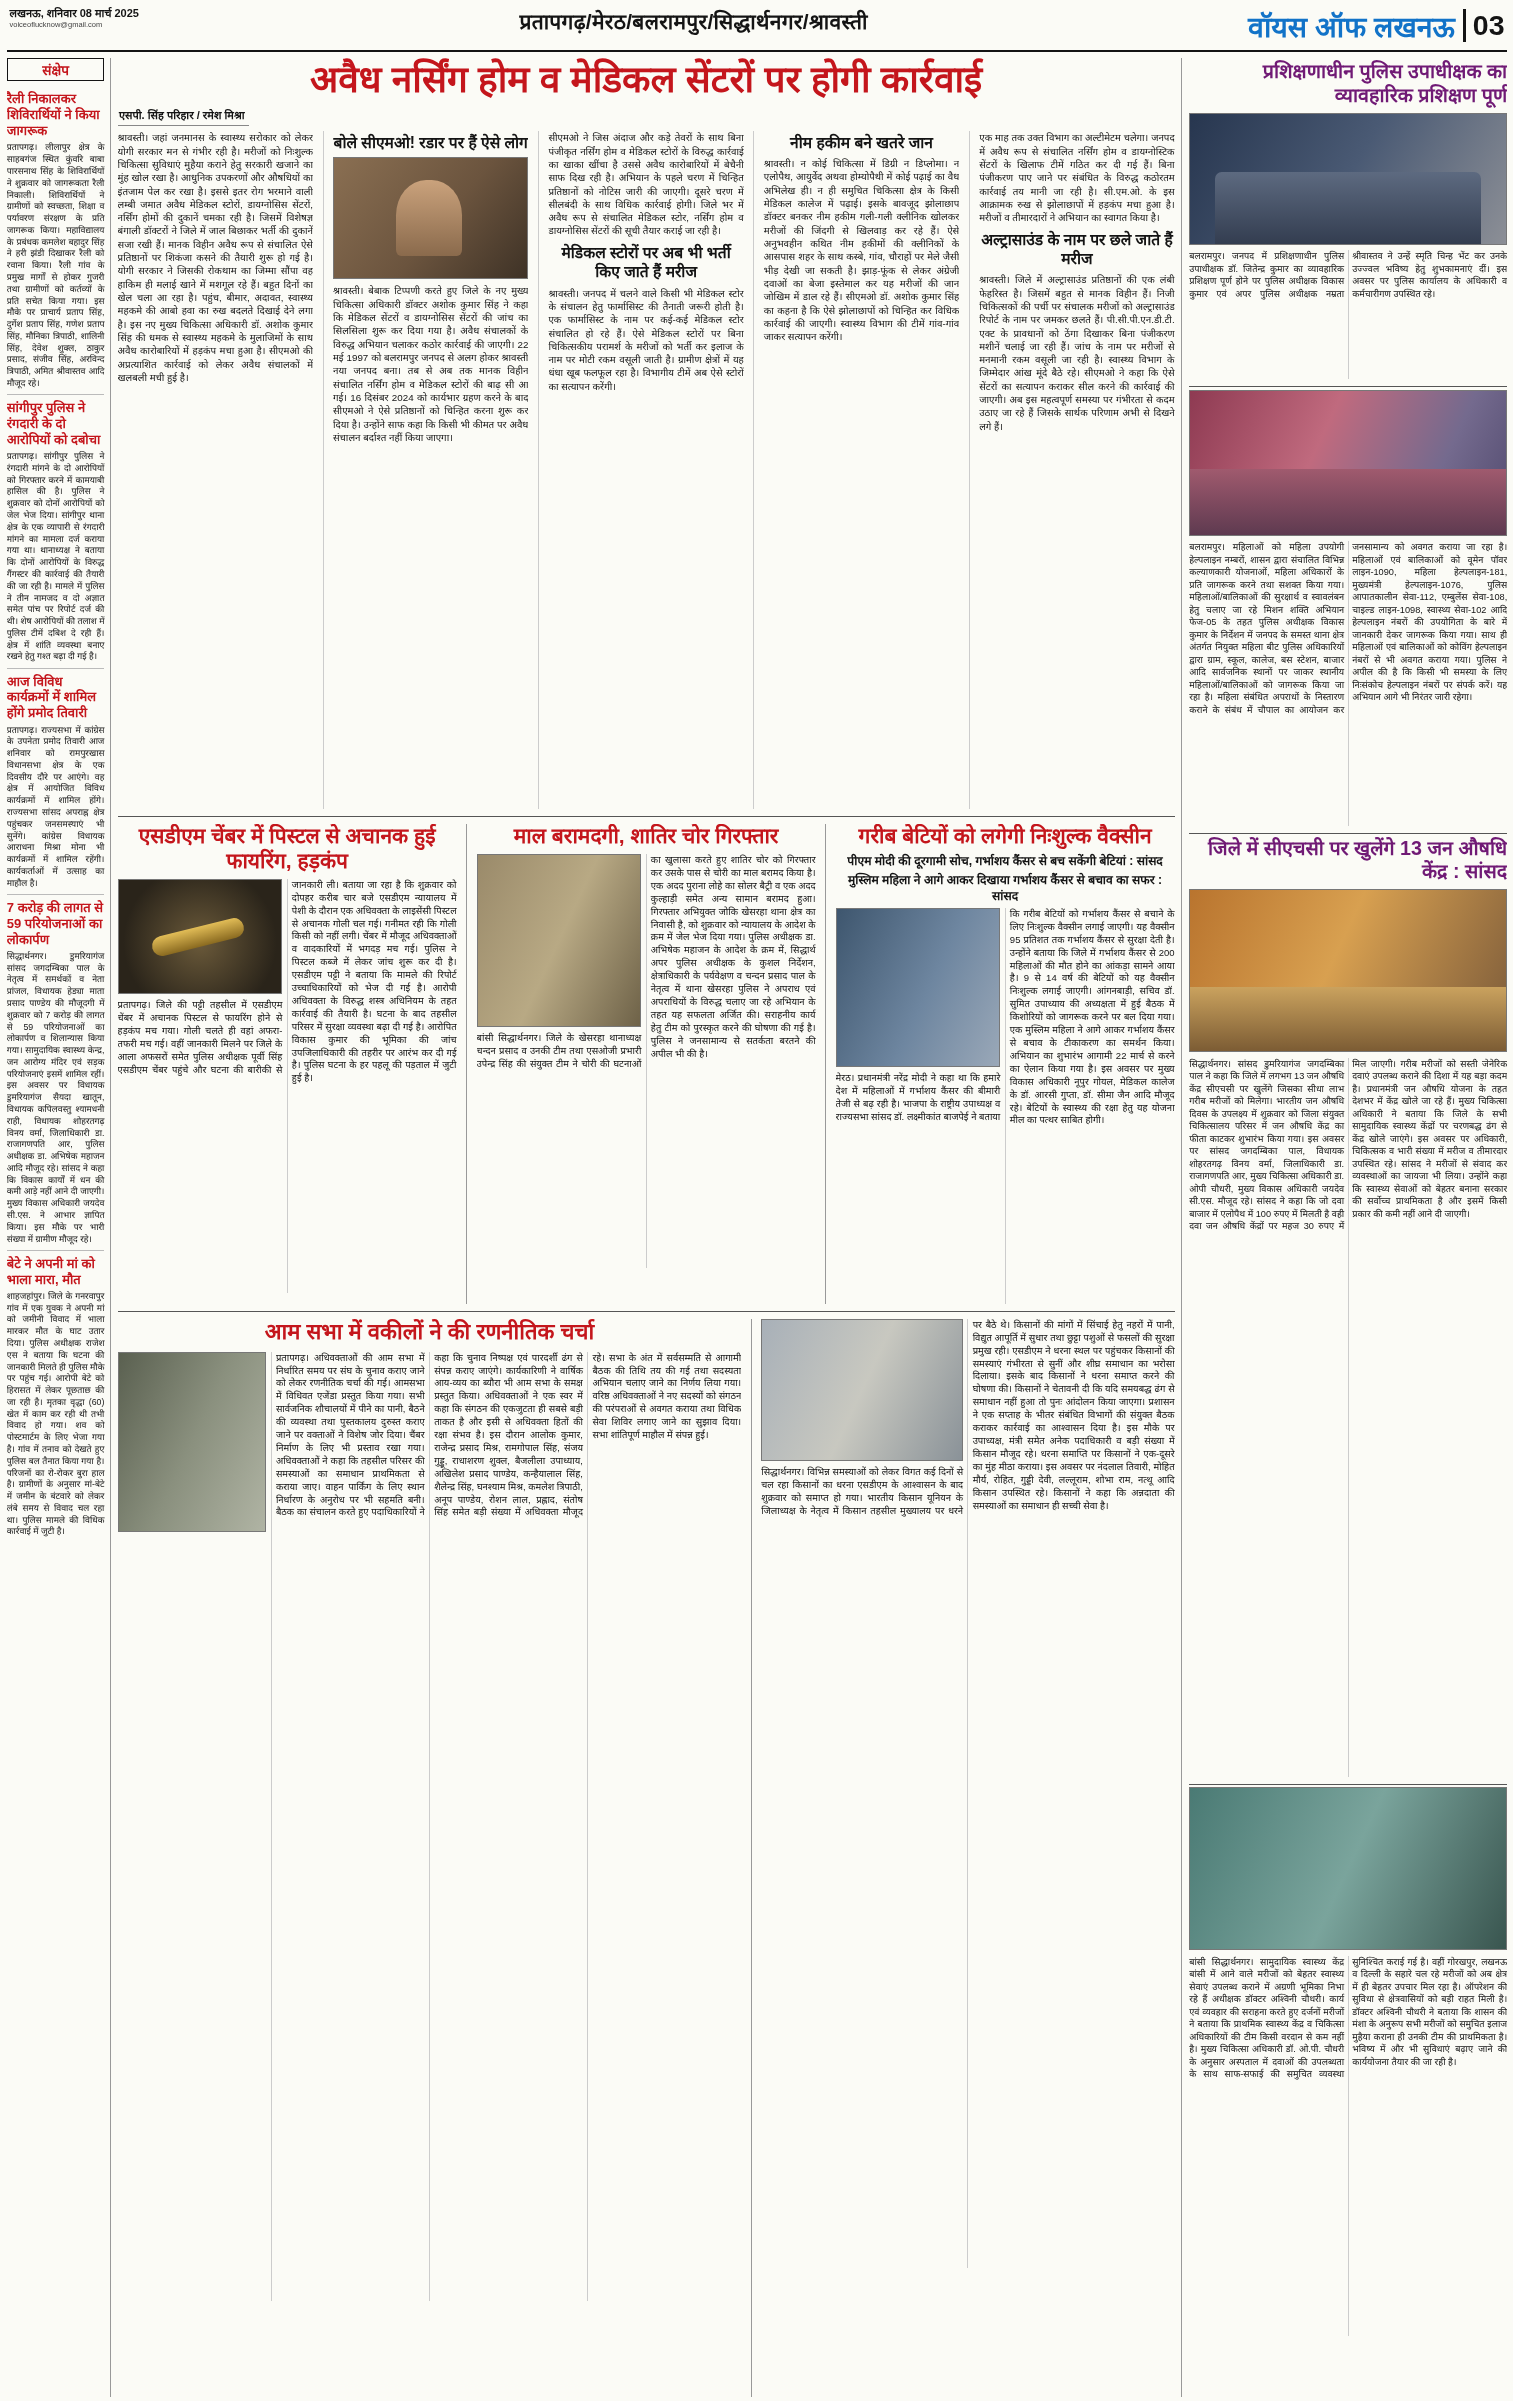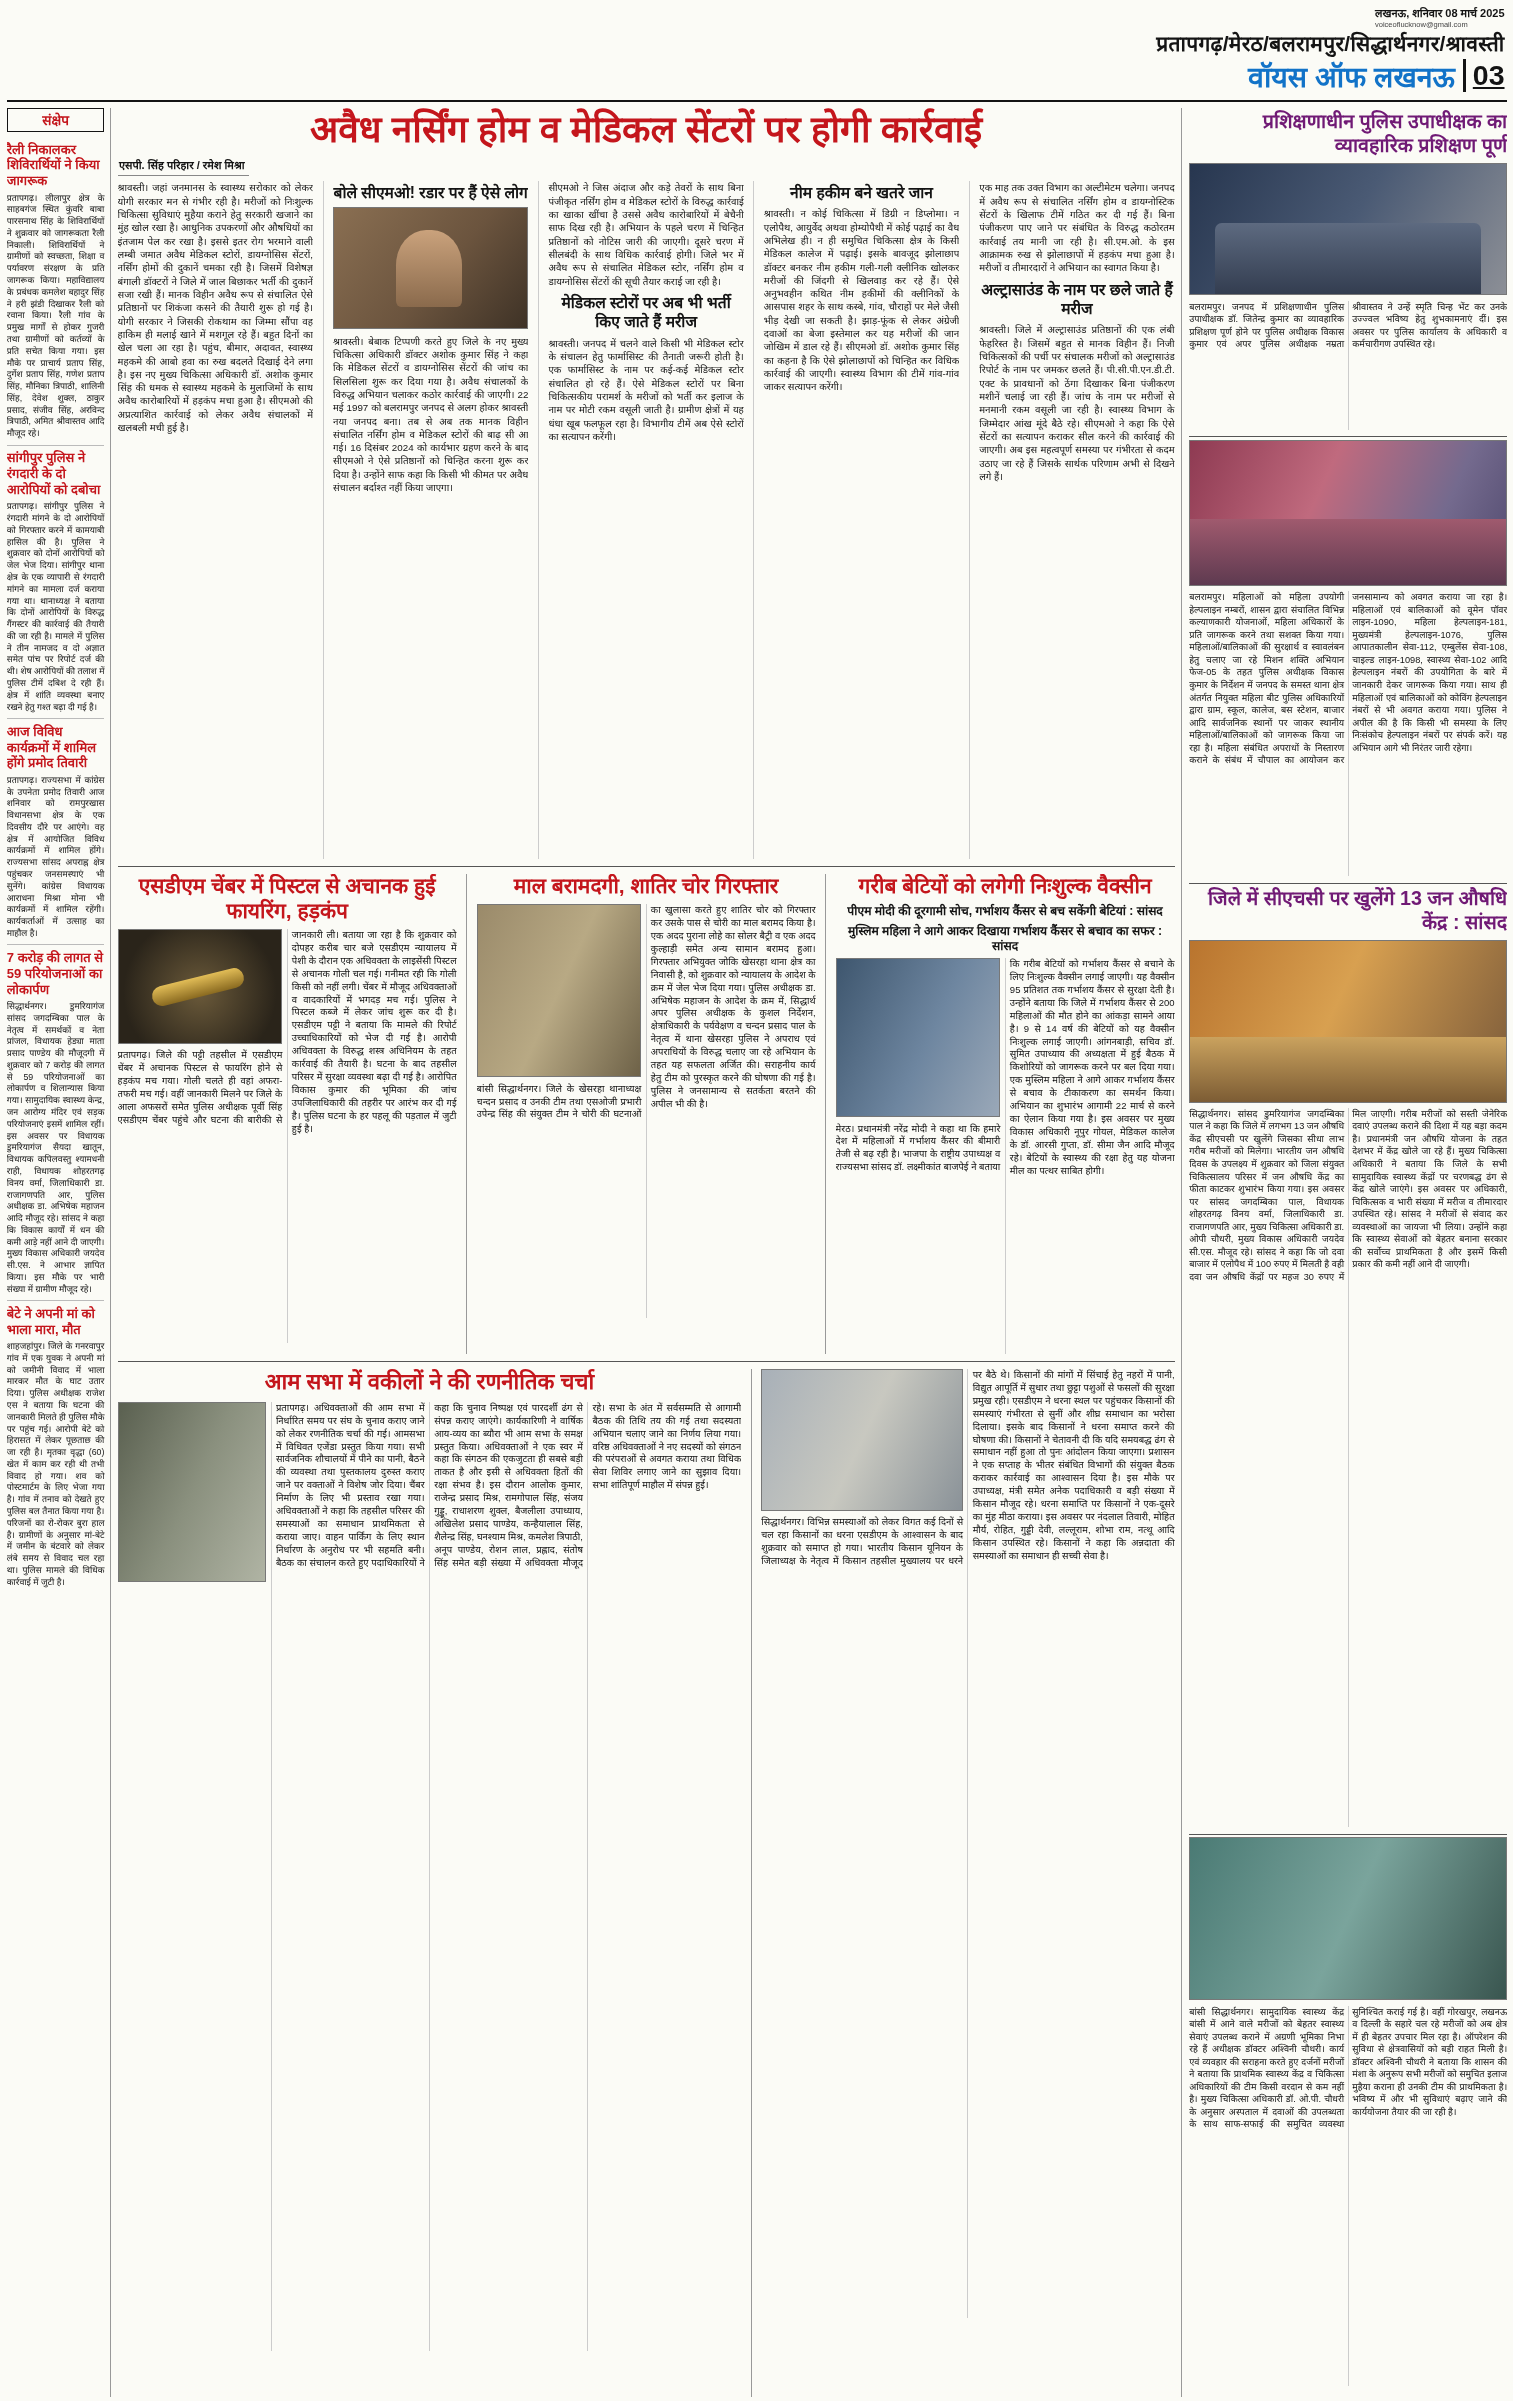--- a/index.html
+++ b/index.html
@@ -1,27 +1,27 @@
 <!DOCTYPE html>
 <html style="font-size:11px"><head>
 <meta charset="utf-8">
 <style>
   * { margin:0; padding:0; box-sizing:border-box; }
   html,body { background:#d8d8d2; }
   body { font-family:"Liberation Sans","DejaVu Sans",sans-serif; color:#141414; }
   .page { width:1514px; height:2401px; margin:0 auto; background:#fbfbf6; padding:4.1px 6.8px; display:flex; flex-direction:column; overflow:hidden; }
 
   
-  .masthead { display:flex; align-items:flex-end; justify-content:space-between; border-bottom:2.7px solid #141414; padding:2.7px 2.7px 5.4px;flex-direction:column; }
+  .masthead { display:flex; align-items:flex-start; justify-content:space-between; border-bottom:2.7px solid #141414; padding:2.7px 2.7px 5.4px; }
   .mast-left { font-size:11px; font-weight:bold; line-height:1.2; }
   .mast-email { font-size:7.5px; font-weight:normal; color:#444; }
   .mast-editions { font-size:21px; font-weight:bold; letter-spacing:0.3px; }
   .mast-right { display:flex; align-items:center; }
   .mast-brand { font-size:28.5px; font-weight:bold; color:#1273c8; }
-  .mast-pagenum { font-size:28.5px; font-weight:bold; color:#141414; border-left:3.4px solid #141414; padding-left:6.8px; margin-left:8.1px;text-decoration:underline; }
+  .mast-pagenum { font-size:28.5px; font-weight:bold; color:#141414; border-left:3.4px solid #141414; padding-left:6.8px; margin-left:8.1px; }
 
   
   .content { flex:1; display:flex; gap:6.8px; padding-top:5.4px; min-height:0; }
   .col-briefs { width:104px; flex:none; border-right:0.7px solid #999; padding-right:5.4px; overflow:hidden; }
   .col-main { width:1057px; flex:none; display:flex; flex-direction:column; overflow:hidden; }
   .col-right { flex:1; border-left:0.7px solid #999; padding-left:6.8px; overflow:hidden; }
 
   
   .kicker-box { border:1.4px solid #141414; color:#c4161c; font-weight:bold; font-size:13.6px; text-align:center; padding:1.4px 0; margin-bottom:5.4px; }
   .brief { border-bottom:0.7px solid #bbb; padding:4.7px 0; }

